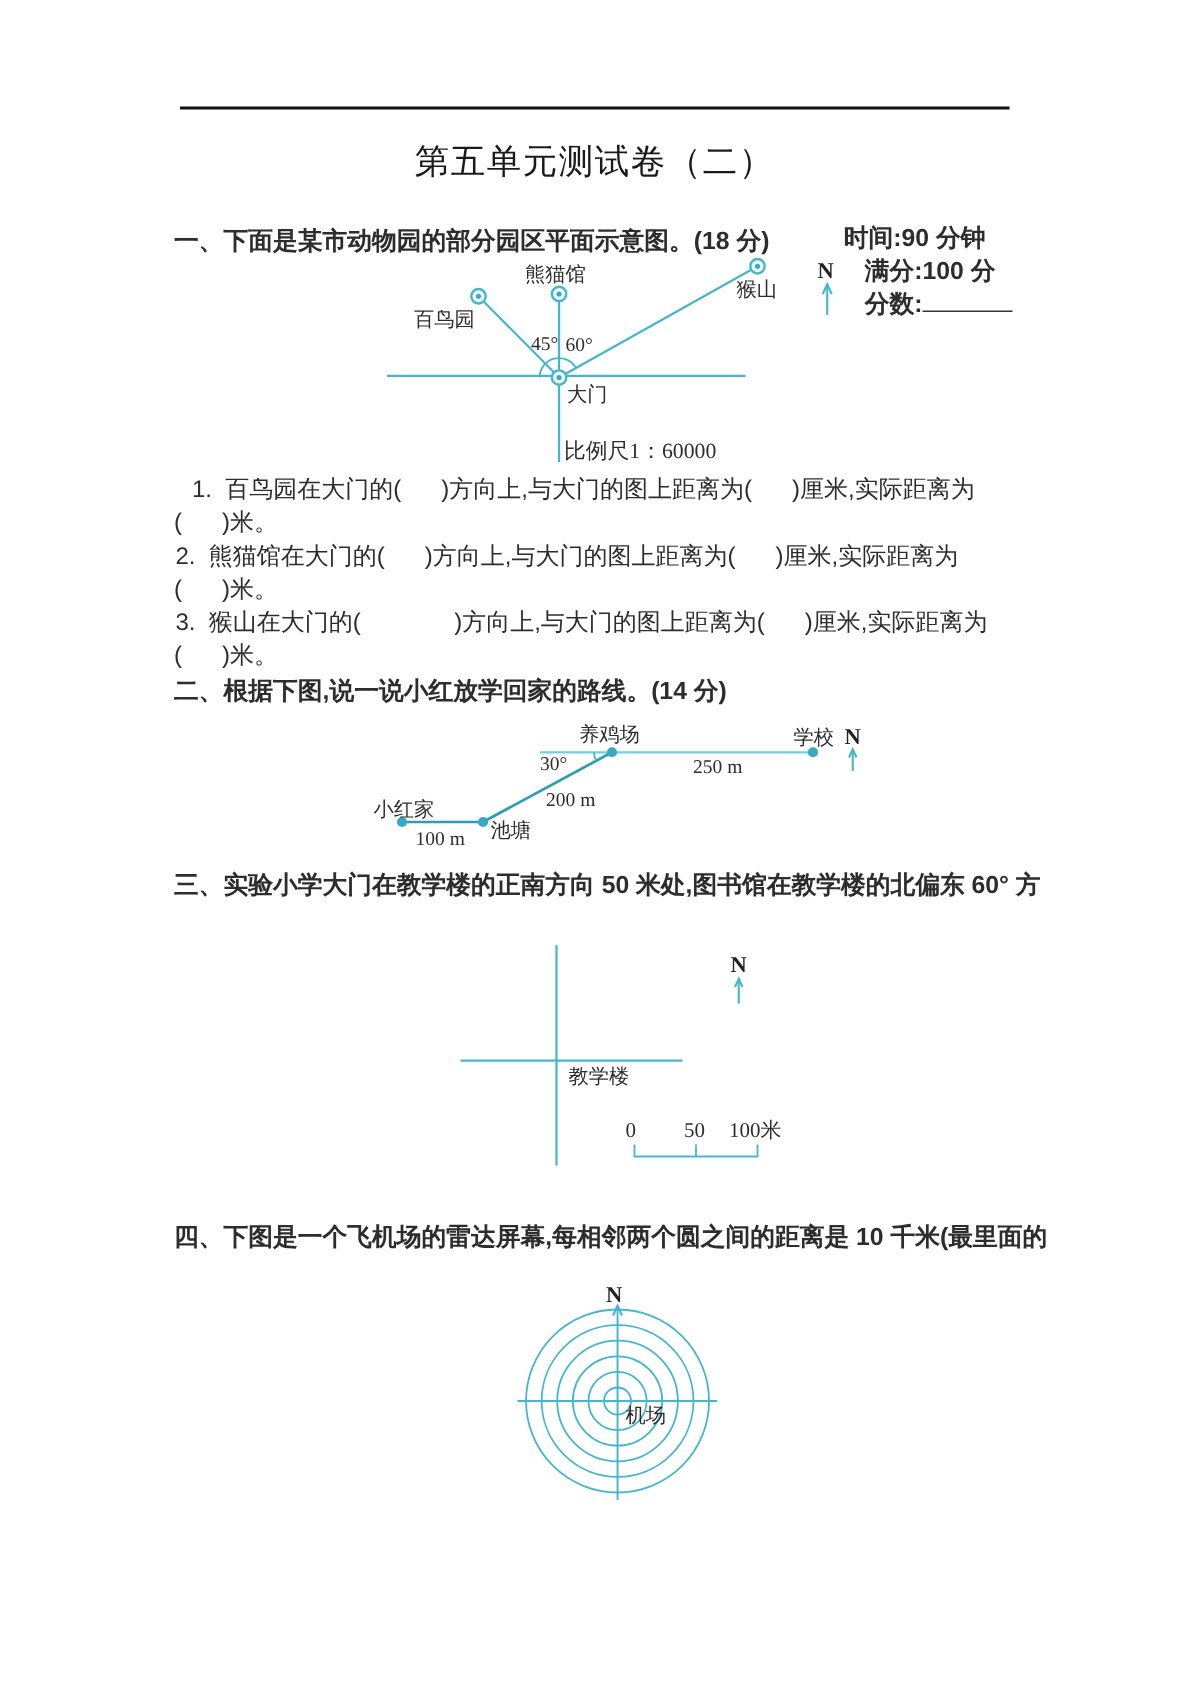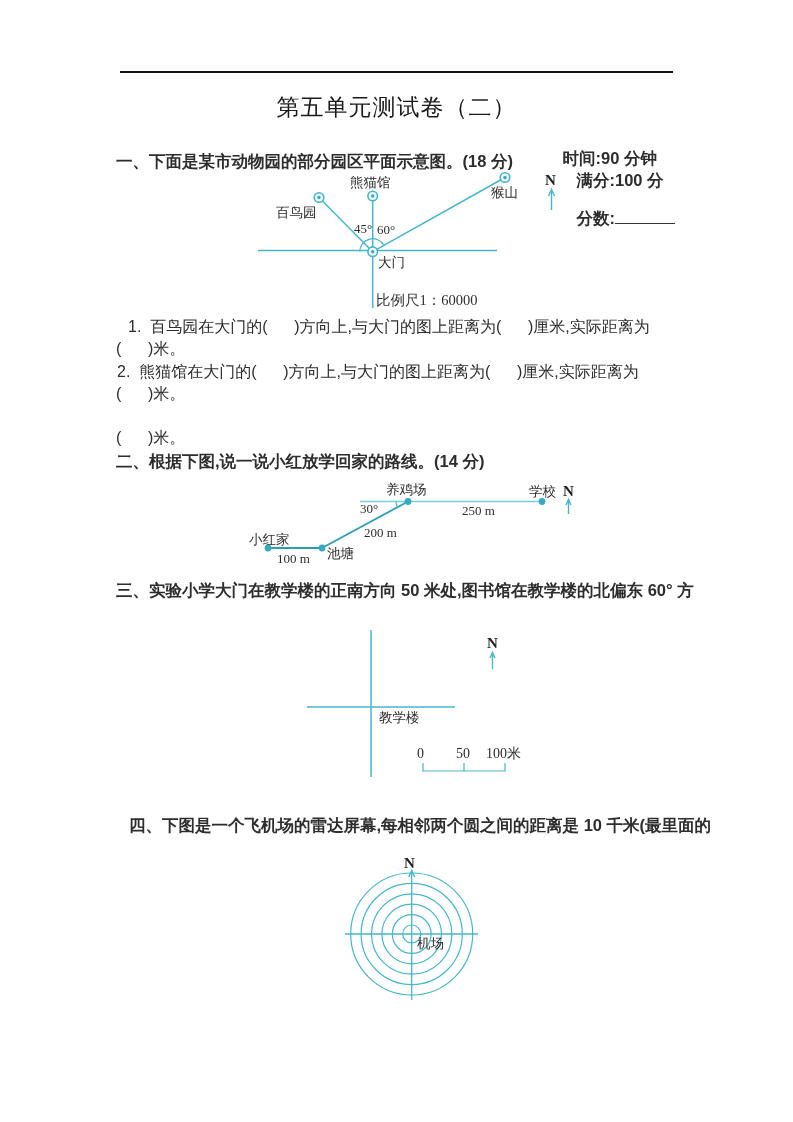--- a/index.html
+++ b/index.html
@@ -2,21 +2,21 @@
 <html><head>
 <meta charset="utf-8">
 <style>
   html,body{margin:0;padding:0;background:#ffffff;}
   .page{position:relative;width:793px;height:1122px;background:#fff;overflow:hidden;
         font-family:"Liberation Sans",sans-serif;color:#2d2d2d;}
   .rule{position:absolute;left:120px;top:71px;width:553px;height:0;border-top:2px solid #111;}
   .title{position:absolute;left:0;right:0;top:92px;margin:0;text-align:center;
          font-family:"Liberation Serif",serif;font-weight:400;font-size:23px;color:#1a1a1a;letter-spacing:1px;}
   .meta{position:absolute;right:118px;top:129px;font-size:16.5px;font-weight:600;white-space:pre;}
-  .meta span{margin-left:14px;margin-top:16px;}
+  .meta span{margin-left:14px;}
   .meta span:first-child{margin-left:0;}
   .score-blank{display:inline-block;width:60px;border-bottom:1.5px solid #333;height:15px;margin-left:0!important;}
   .t{position:absolute;white-space:pre;font-size:16px;line-height:20px;}
   .h{font-size:16.5px;font-weight:600;}
   svg{position:absolute;overflow:visible;}
   .ln{stroke:#47b6cb;stroke-width:1.5;fill:none;}
   .lnl{stroke:#73d0df;stroke-width:1.5;fill:none;}
   .lnd{stroke:#2d9db6;stroke-width:1.8;fill:none;}
   .arc{stroke:#47b6cb;stroke-width:1.2;fill:none;}
   .dotring{fill:#eef9fc;stroke:#47b6cb;stroke-width:1.6;}
@@ -77,20 +77,21 @@
     <g>
       <line class="ah" x1="551.5" y1="210" x2="551.5" y2="191"></line>
       <polyline class="ah" points="548.5,196 551.5,189.5 554.5,196"></polyline>
     </g>
   </svg>
 
   <div class="t" style="left:117px;top:317px;margin-left:11px;">1.  百鸟园在大门的(      )方向上,与大门的图上距离为(      )厘米,实际距离为</div>
   <div class="t" style="left:116px;top:339px;">(      )米。</div>
   <div class="t" style="left:117px;top:362px;">2.  熊猫馆在大门的(      )方向上,与大门的图上距离为(      )厘米,实际距离为</div>
   <div class="t" style="left:116px;top:384px;">(      )米。</div>
+  <div class="t" style="left:117px;top:406px;">3.  猴山在大门的(              )方向上,与大门的图上距离为(      )厘米,实际距离为</div>
   <div class="t" style="left:116px;top:428px;">(      )米。</div>
 
   <div class="t h" style="left:116px;top:451px;">二、根据下图,说一说小红放学回家的路线。(14 分)</div>
 
   <svg style="left:240px;top:476px;" width="345" height="96" viewBox="240 476 345 96">
     <line class="lnl" x1="360" y1="501.5" x2="408" y2="501.5"></line>
     <line class="lnl" x1="408" y1="501.5" x2="542" y2="501.5"></line>
     <line class="lnd" x1="268" y1="548" x2="322" y2="548"></line>
     <line class="lnd" x1="322" y1="548" x2="408" y2="501.5"></line>
     <path class="arc" d="M 396 501.5 A 12 12 0 0 0 397.45 507.2"></path>
@@ -126,21 +127,21 @@
     </g>
     <text class="num" style="font-size:14px" x="417" y="758">0</text>
     <text class="num" style="font-size:14px" x="456" y="758">50</text>
     <text class="num" style="font-size:14px" x="486" y="758">100米</text>
     <g>
       <polyline class="arc" points="423,763 423,771 505,771 505,763"></polyline>
       <line class="arc" x1="464" y1="771" x2="464" y2="763"></line>
     </g>
   </svg>
 
-  <div class="t h" style="left:116px;top:815px;margin-left:13px;">四、下图是一个飞机场的雷达屏幕,每相邻两个圆之间的距离是 10 千米(最里面的</div>
+  <div class="t h" style="left:116px;top:815px;">四、下图是一个飞机场的雷达屏幕,每相邻两个圆之间的距离是 10 千米(最里面的</div>
 
   <svg style="left:335px;top:852px;" width="155" height="155" viewBox="335 852 155 155">
     <circle class="arc" cx="411.7" cy="934" r="9" style="stroke-width:1.2"></circle>
     <circle class="arc" cx="411.7" cy="934" r="19.4" style="stroke-width:1.2"></circle>
     <circle class="arc" cx="411.7" cy="934" r="29.8" style="stroke-width:1.2"></circle>
     <circle class="arc" cx="411.7" cy="934" r="40.2" style="stroke-width:1.2"></circle>
     <circle class="arc" cx="411.7" cy="934" r="50.6" style="stroke-width:1.2"></circle>
     <circle class="arc" cx="411.7" cy="934" r="61" style="stroke-width:1.2"></circle>
     <line class="ln" x1="345" y1="934" x2="478" y2="934" style="stroke-width:1.3"></line>
     <line class="ln" x1="411.7" y1="1000" x2="411.7" y2="872" style="stroke-width:1.3"></line>

